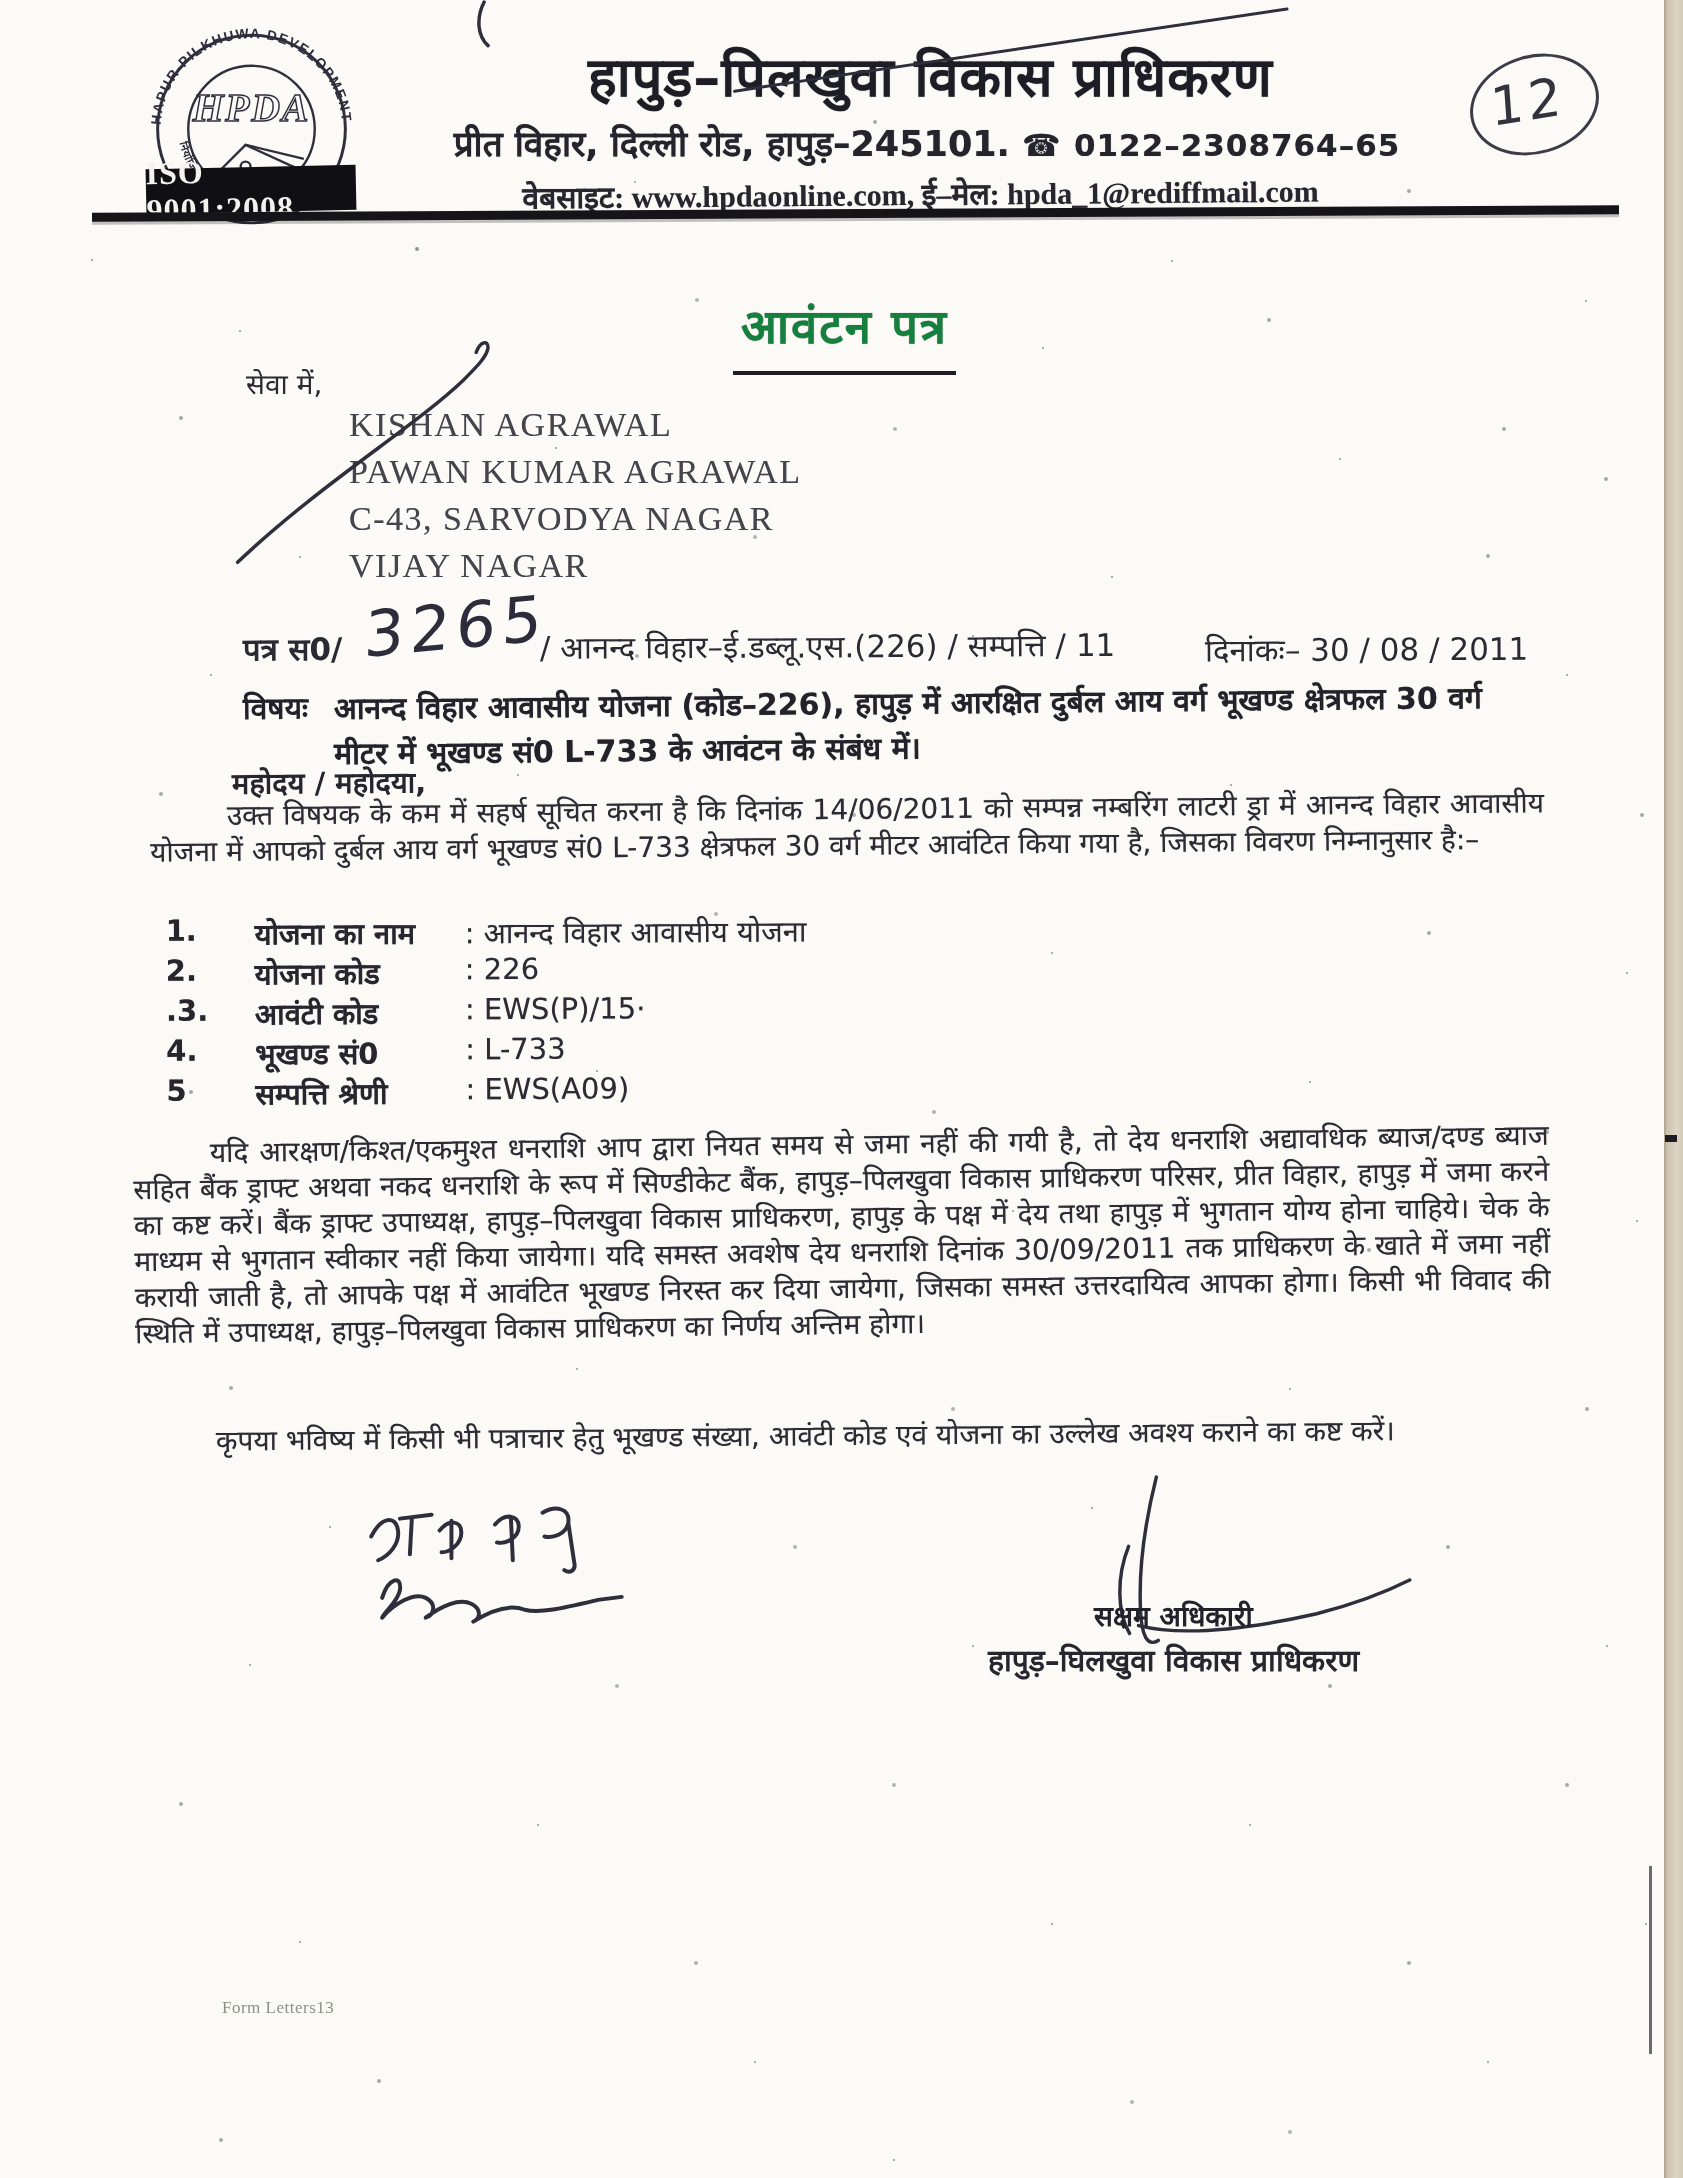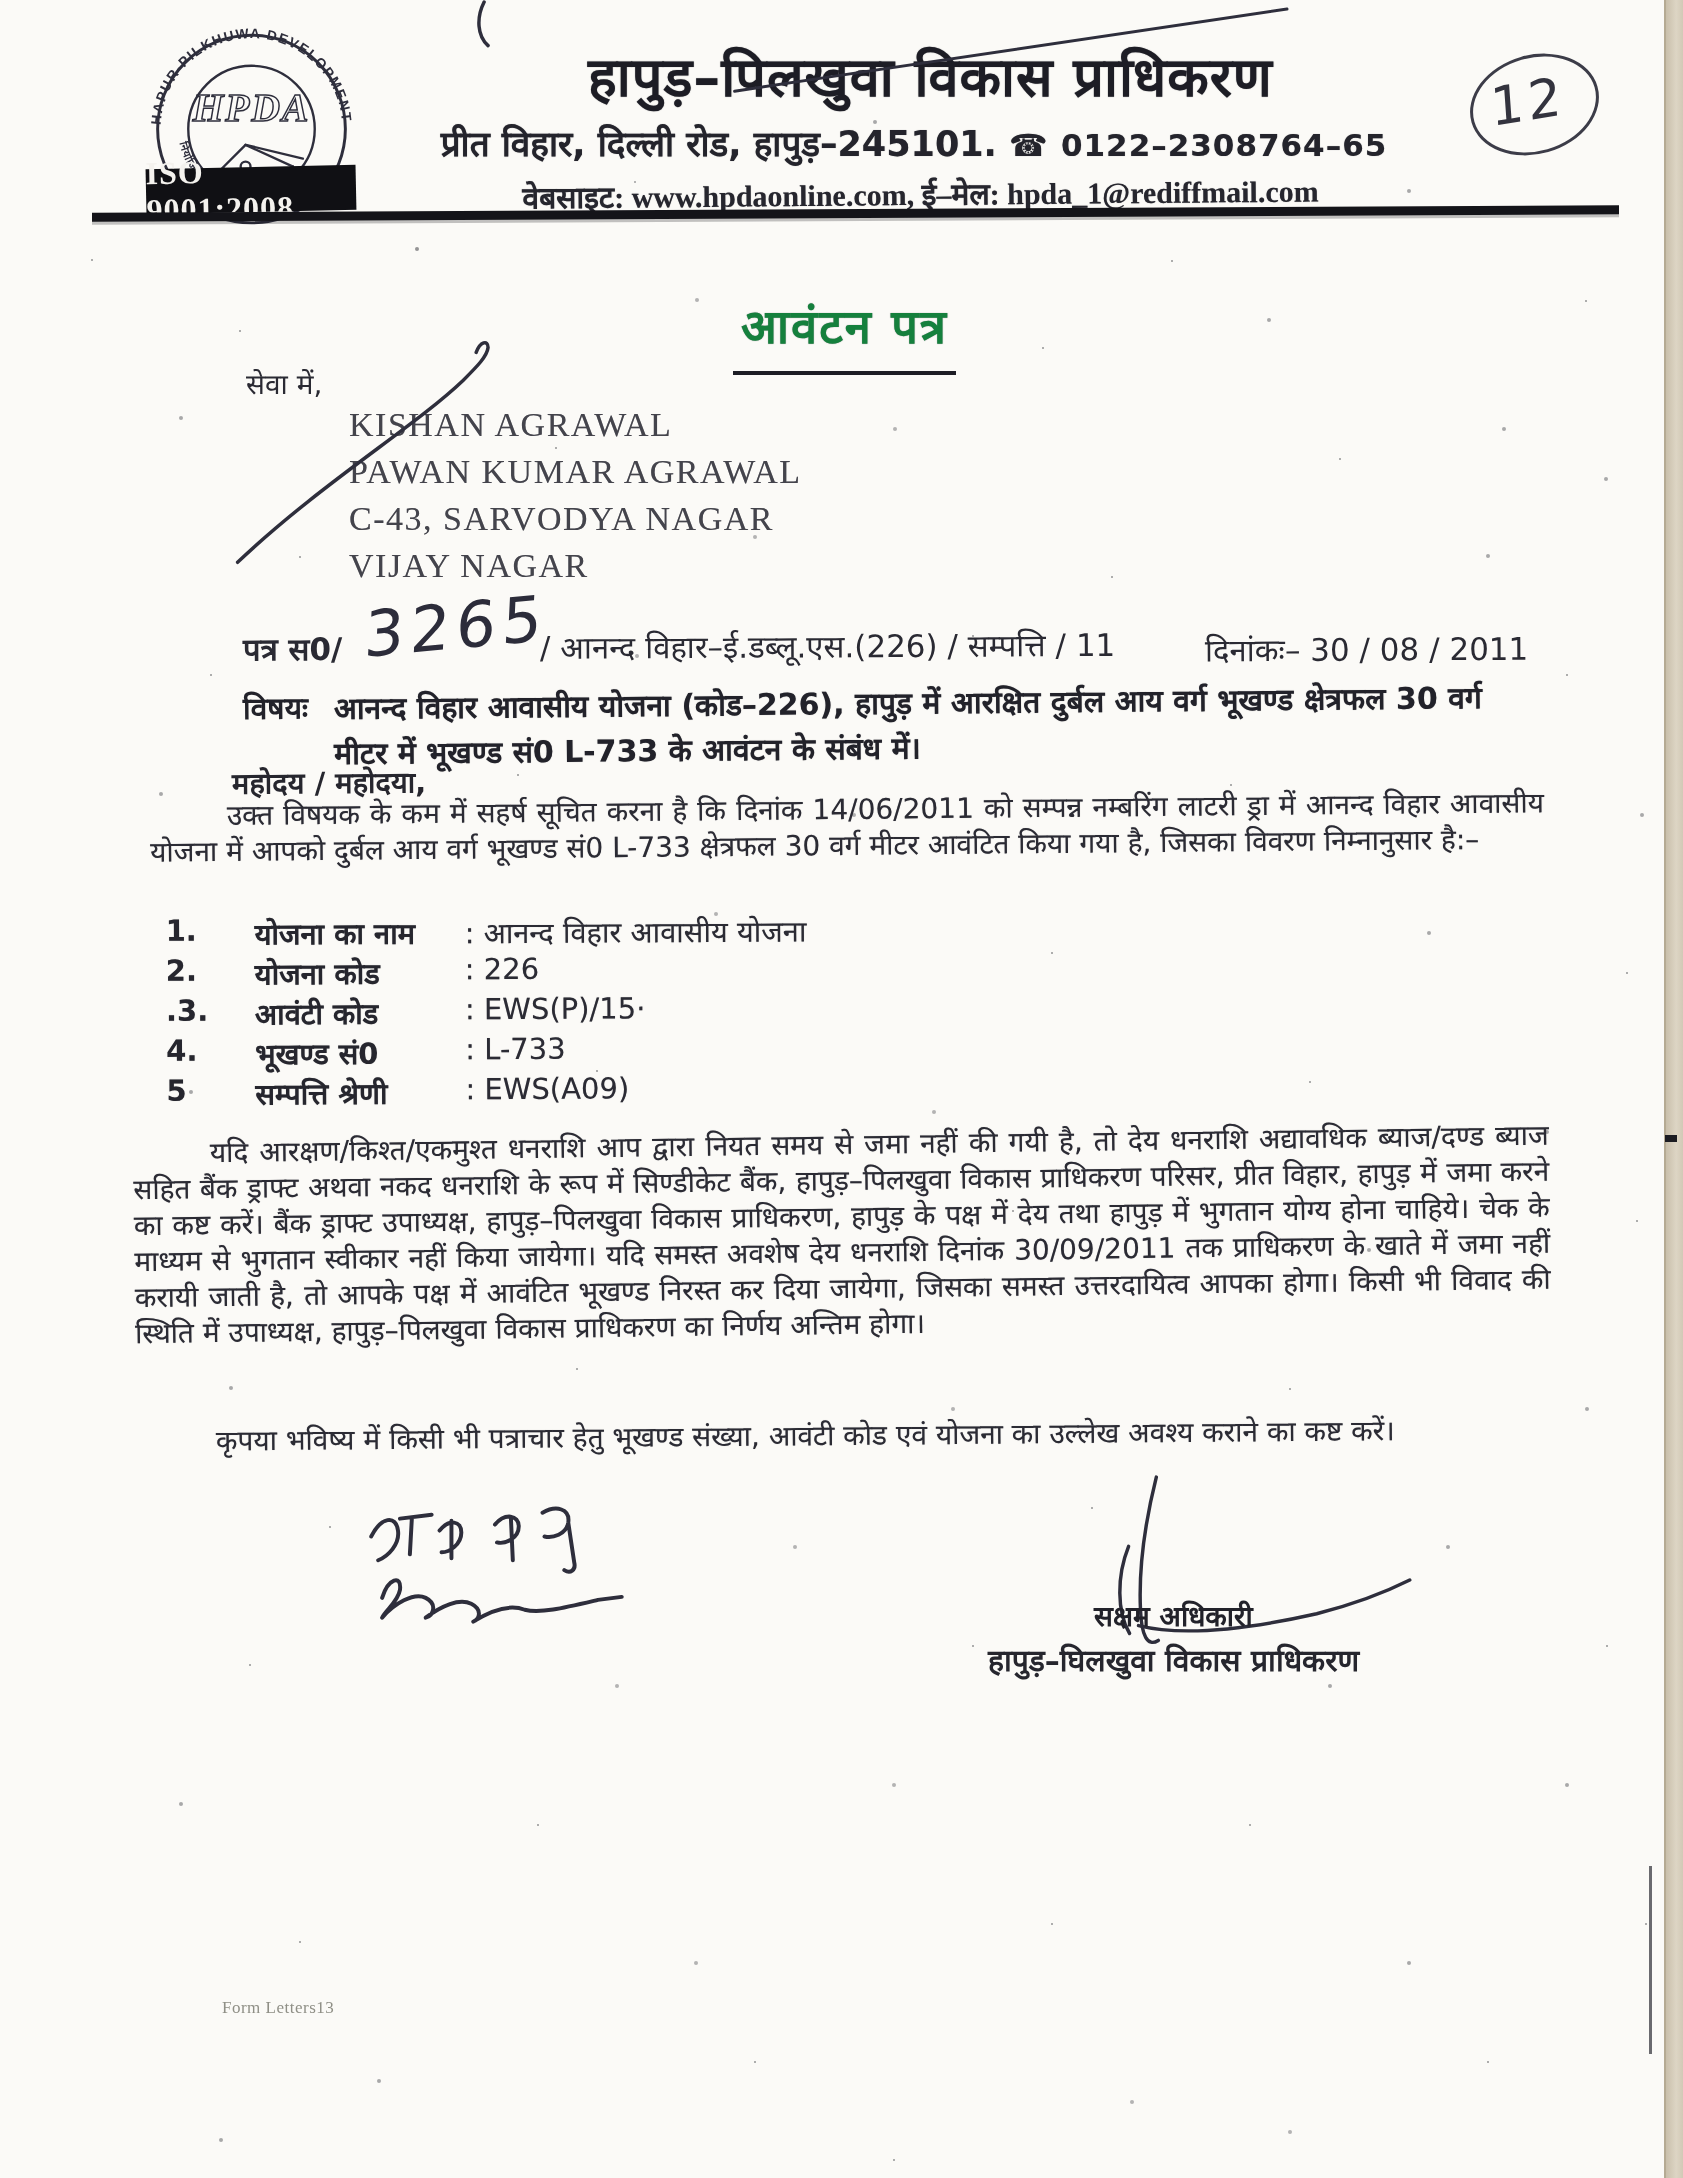--- a/index.html
+++ b/index.html
@@ -21,21 +21,21 @@
   .noise2{box-shadow:259px 932px 0 0 rgba(45,45,52,.5),715px 913px 0 1px rgba(45,45,52,.35),1051px 952px 0 0 rgba(45,45,52,.5),1428px 932px 0 1px rgba(45,45,52,.4),1626px 972px 0 0 rgba(45,45,52,.5),190px 1091px 0 1px rgba(45,45,52,.4),596px 1070px 0 0 rgba(45,45,52,.5),933px 1111px 0 1px rgba(45,45,52,.35),1309px 1081px 0 0 rgba(45,45,52,.5),1546px 1131px 0 1px rgba(45,45,52,.4),289px 1229px 0 0 rgba(45,45,52,.5),675px 1249px 0 1px rgba(45,45,52,.35),1012px 1210px 0 0 rgba(45,45,52,.5),1368px 1249px 0 1px rgba(45,45,52,.4),1636px 1220px 0 0 rgba(45,45,52,.5),230px 1387px 0 1px rgba(45,45,52,.4),576px 1368px 0 0 rgba(45,45,52,.5),952px 1408px 0 1px rgba(45,45,52,.35),1289px 1388px 0 0 rgba(45,45,52,.5),1586px 1408px 0 1px rgba(45,45,52,.4),329px 1526px 0 0 rgba(45,45,52,.5),794px 1546px 0 1px rgba(45,45,52,.35),1091px 1507px 0 0 rgba(45,45,52,.5),1447px 1546px 0 1px rgba(45,45,52,.4),249px 1664px 0 0 rgba(45,45,52,.5),616px 1685px 0 1px rgba(45,45,52,.35),972px 1645px 0 0 rgba(45,45,52,.5),1329px 1685px 0 1px rgba(45,45,52,.4),1606px 1645px 0 0 rgba(45,45,52,.5),180px 1803px 0 1px rgba(45,45,52,.4),537px 1824px 0 0 rgba(45,45,52,.5),893px 1784px 0 1px rgba(45,45,52,.35),1249px 1824px 0 0 rgba(45,45,52,.5),1566px 1784px 0 1px rgba(45,45,52,.4),299px 1941px 0 0 rgba(45,45,52,.5),695px 1962px 0 1px rgba(45,45,52,.35),1051px 1923px 0 0 rgba(45,45,52,.5),1408px 1962px 0 1px rgba(45,45,52,.4),1645px 1923px 0 0 rgba(45,45,52,.5),378px 2080px 0 1px rgba(45,45,52,.4),754px 2061px 0 0 rgba(45,45,52,.5),1131px 2101px 0 1px rgba(45,45,52,.35),1487px 2061px 0 0 rgba(45,45,52,.5),220px 2139px 0 1px rgba(45,45,52,.4),893px 2159px 0 0 rgba(45,45,52,.5),1289px 2131px 0 1px rgba(45,45,52,.35),91px 259px 0 0 rgba(45,45,52,.5),1503px 428px 0 1px rgba(45,45,52,.4);}
   
   .logo-wrap{left:127px;top:22px;width:249px;height:216px;}
   .iso-badge{left:146px;top:167px;width:210px;height:45px;background:#101014;
     color:#f4f2ee;font-family:"Liberation Serif",serif;font-weight:700;font-size:32px;
     display:flex;align-items:center;justify-content:center;letter-spacing:1px;
     transform:rotate(-1.2deg);}
   .org-title{left:465px;top:38px;width:931px;text-align:center;
     font-size:54px;font-weight:700;color:#1d1d25;letter-spacing:1px;
     text-shadow:0 0 1px rgba(20,20,28,.55);}
-  .addr-line{left:399px;top:119px;width:1030px;text-align:center;
+  .addr-line{left:412px;top:119px;width:1030px;text-align:center;
     font-size:35px;font-weight:700;color:#24242c;text-shadow:0 0 0.8px rgba(20,20,28,.5);}
   .addr-line .phone{font-size:31px;letter-spacing:1px;}
   .web-line{left:396px;top:173px;width:1049px;text-align:center;
     font-family:"Liberation Serif",serif;
     font-size:30px;font-weight:700;color:#26262e;transform:rotate(-.5deg);
     text-shadow:0 0 0.8px rgba(20,20,28,.45);}
   .header-rule{left:92px;top:209px;width:1527px;height:9px;background:#141419;
     transform:rotate(-.28deg);box-shadow:0 3px 0 rgba(20,20,25,.25);}
   .page-num{left:1490px;top:71px;font-size:53px;color:#33333e;
     transform:rotate(-9deg) skewX(-5deg);letter-spacing:4px;}

